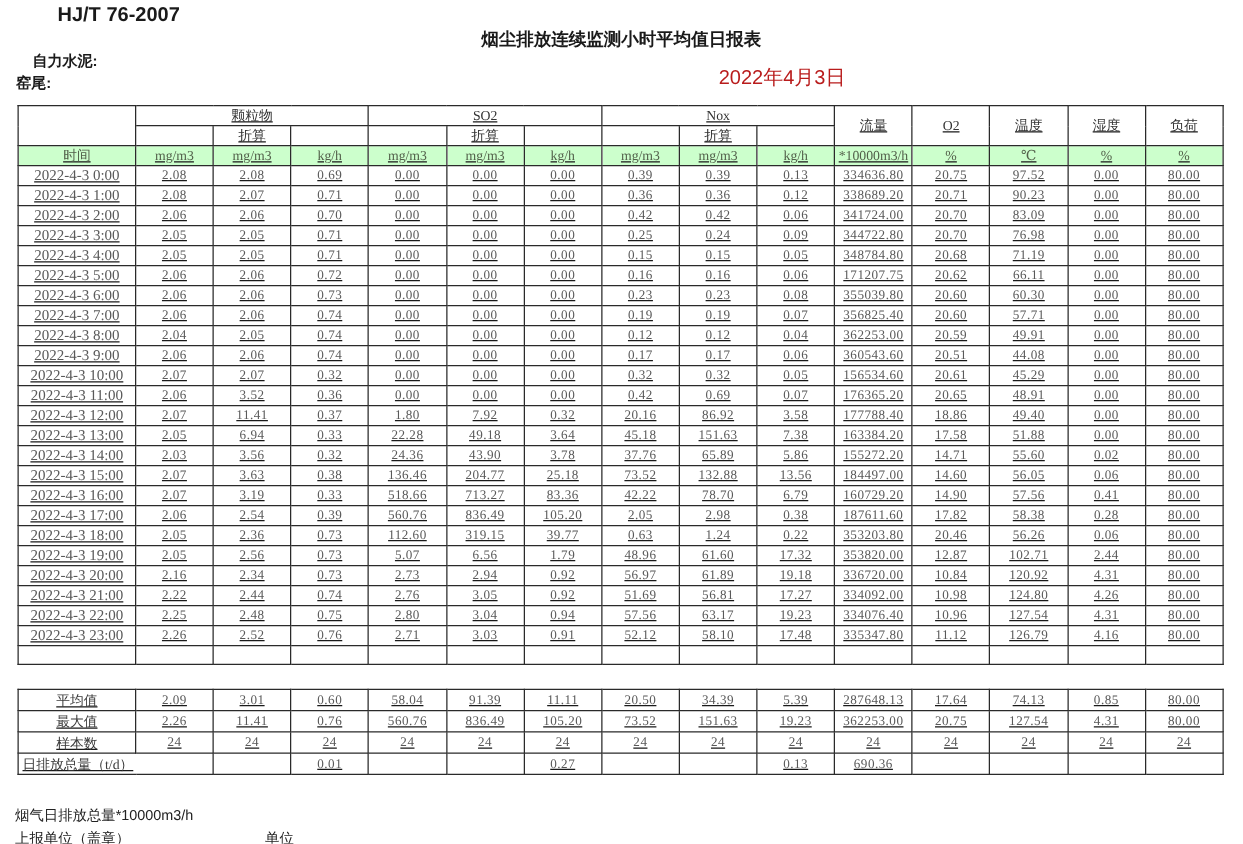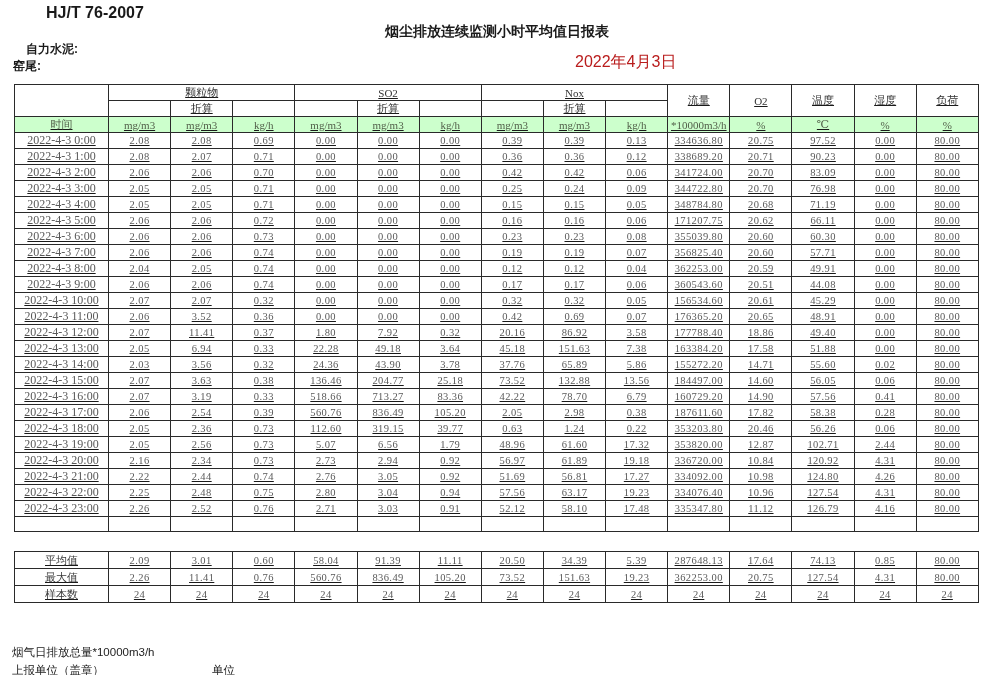--- a/index.html
+++ b/index.html
@@ -592,20 +592,36 @@
         <td>24</td>
         <td>24</td>
         <td>24</td>
         <td>24</td>
         <td>24</td>
         <td>24</td>
         <td>24</td>
         <td>24</td>
         <td>24</td>
       </tr>
+      <tr>
+        <td class="tlabel" colspan="2">日排放总量（t/d）</td>
+        <td></td>
+        <td>0.01</td>
+        <td></td>
+        <td></td>
+        <td>0.27</td>
+        <td></td>
+        <td></td>
+        <td>0.13</td>
+        <td>690.36</td>
+        <td></td>
+        <td></td>
+        <td></td>
+        <td></td>
+      </tr>
     </tbody>
 </table>
 
 <div class="footer">
   <div class="l1">烟气日排放总量*10000m3/h</div>
   <div class="l2">
     <span>上报单位（盖章）</span><span class="unit-word">单位</span>
   </div>
 </div>
 

